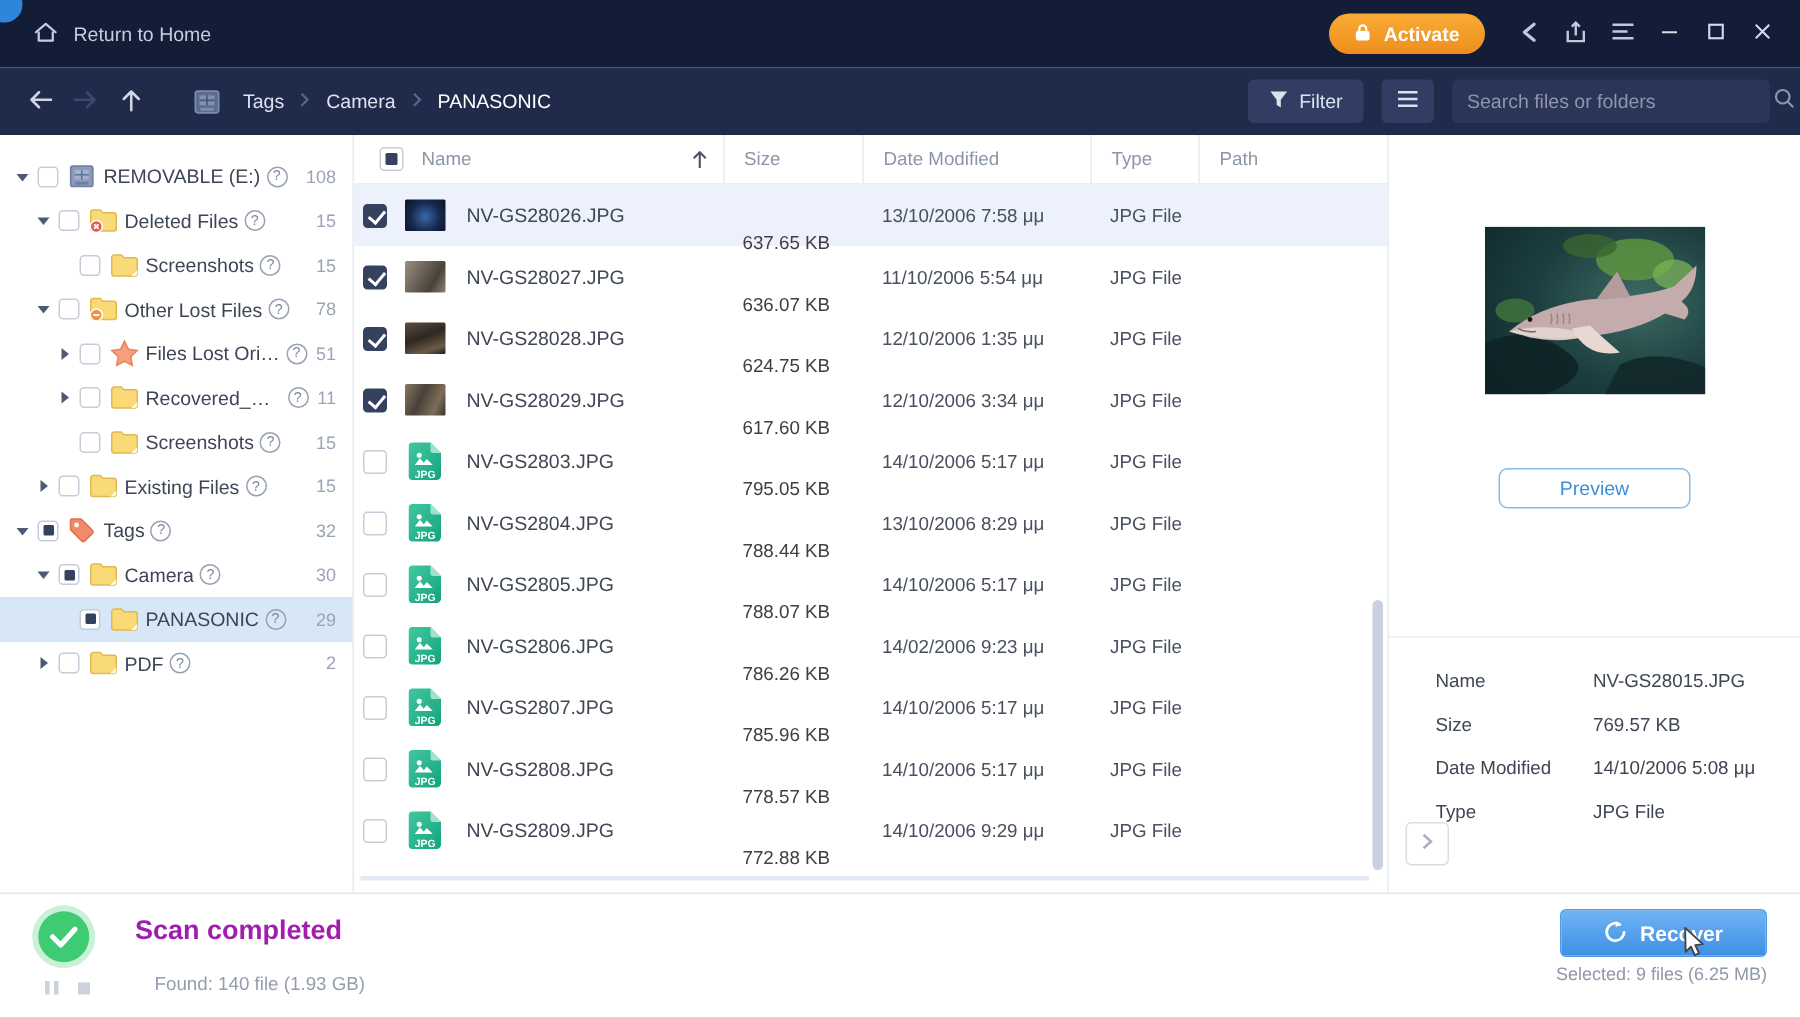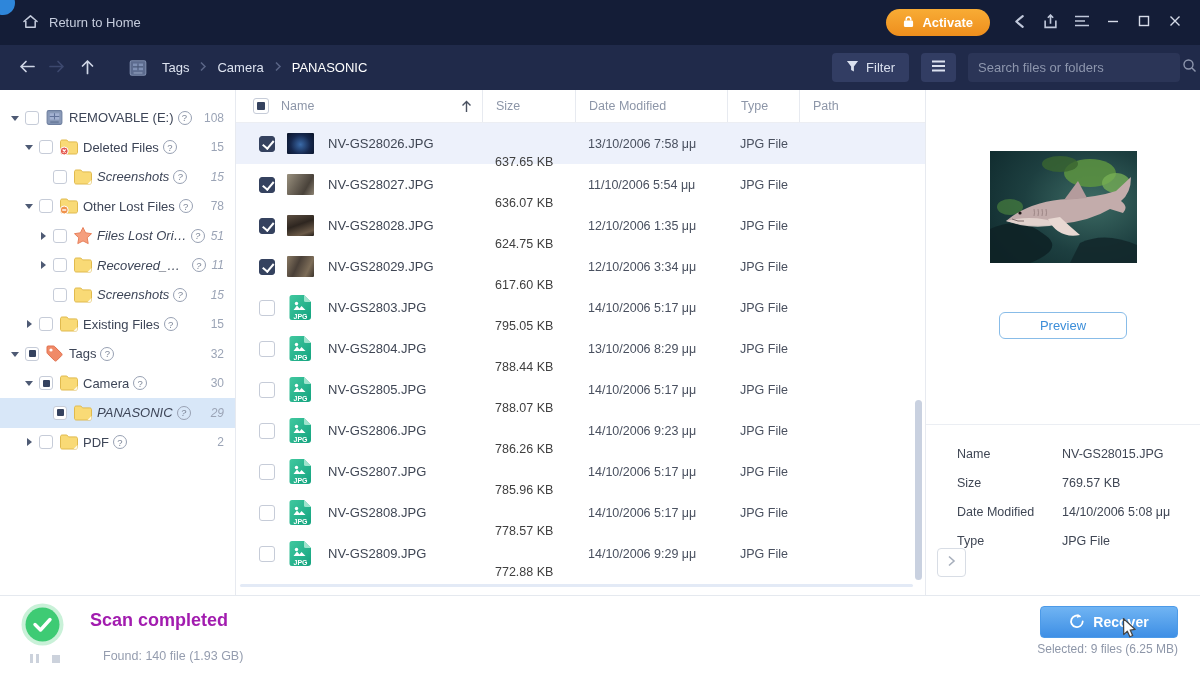--- a/index.html
+++ b/index.html
@@ -28,21 +28,21 @@
   .search-box { width:212px; height:29px; background:#2b3557; border-radius:4px; display:flex; align-items:center; padding:0 10px;gap:28px; }
   .search-box input { flex:1; background:transparent; border:none; outline:none; color:#dfe5f2; font-size:13px; font-family:inherit; }
   .search-box input::placeholder { color:#8d96ad; }
 
   
   .main { display:flex; height:505px; background:#fff; }
 
   
   .sidebar { width:236px; border-right:1px solid #e7eaf0; padding-top:13px; overflow:hidden; }
   .tree-item { height:29.5px; display:flex; align-items:center; padding-right:11px; font-size:13px; color:#3d4557; cursor:pointer; }
-  .tree-item.lv0 { padding-left:8px; } .tree-item.lv1 { padding-left:22px; } .tree-item.lv2 { padding-left:36px;font-style:italic; }
+  .tree-item.lv0 { padding-left:8px; } .tree-item.lv1 { padding-left:22px; } .tree-item.lv2 { padding-left:36px; }
   .tree-item.sel { background:#d8e7f8; }
   .exp { width:14px; height:14px; display:flex; align-items:center; justify-content:center; flex:0 0 14px; }
   .exp.down::after { content:""; border:4.5px solid transparent; border-top:5.5px solid #4e5a74; margin-top:5px; }
   .exp.right::after { content:""; border:4.5px solid transparent; border-left:5.5px solid #4e5a74; margin-left:5px; }
   .cb { width:16px; height:16px; border:1px solid #c6ccd8; border-radius:3px; background:#fff; position:relative; flex:0 0 16px; cursor:pointer; }
   .cb-sm { width:14px; height:14px; flex:0 0 14px; margin:0 5px 0 3px; }
   .cb.checked { background:#35425f; border-color:#35425f; }
   .cb.checked::after { content:""; position:absolute; left:4.5px; top:1.5px; width:4.5px; height:8.5px; border:solid #fff; border-width:0 2px 2px 0; transform:rotate(40deg); }
   .cb.partial::after { content:""; position:absolute; inset:3px; background:#35425f; border-radius:1px; }
   .cb-sm.partial::after { inset:2.5px; }
@@ -57,21 +57,21 @@
   .thead { height:33px; display:flex; align-items:center; border-bottom:1px solid #eceef3; color:#8d96a8; font-size:12.5px; }
   .hcell { height:100%; display:flex; align-items:center; }
   .h-name { width:246px; padding-left:17px; gap:12px; }
   .h-size { width:93px; padding-left:13px; border-left:1px solid #e7eaf0; }
   .h-date { width:152px; padding-left:13px; border-left:1px solid #e7eaf0; }
   .h-type { width:72px; padding-left:13px; border-left:1px solid #e7eaf0; }
   .h-path { flex:1; padding-left:13px; border-left:1px solid #e7eaf0; }
   .sort-arrow { margin-left:auto; margin-right:10px; display:flex; }
   .trow { height:41px; display:flex; align-items:center; font-size:13px; color:#3f4654; cursor:pointer; }
   .trow.sel { background:#edf1fb; }
-  .cell-name { width:246px; display:flex; align-items:center; padding-left:23px; }
+  .cell-name { width:246px; display:flex; align-items:center; padding-left:6px; }
   .thumb-slot { width:30px; display:flex; align-items:center; justify-content:center; margin-left:10px; }
   .photo { width:27px; height:21px; border-radius:1px; }
   .photo.p1 { background:radial-gradient(circle at 50% 55%, #3a6aa8 0%, #16284e 55%, #0a1326 100%); }
   .photo.p2 { background:linear-gradient(120deg,#9a917f 0%,#6b6357 40%,#49423a 70%,#8d8474 100%); }
   .photo.p3 { background:linear-gradient(160deg,#5d4f42 0%,#2e2620 45%,#6b5a48 80%,#241e19 100%); }
   .photo.p4 { background:linear-gradient(115deg,#8a7a64 0%,#4a4038 40%,#7d6d58 75%,#3c342c 100%); }
   .fname { margin-left:13px; }
   .cell-size { width:93px; padding-left:13px; font-size:12.5px; color:#404040;margin-top:36px; }
   .cell-date { width:152px; padding-left:13px; font-size:12.5px; color:#49505f; }
   .cell-type { width:72px; padding-left:13px; font-size:12.5px; color:#49505f; }
@@ -524,21 +524,21 @@
                   <path d="M3 1h12l7 7v15a3 3 0 0 1-3 3H3a2.5 2.5 0 0 1-2.5-2.5V3.5A2.5 2.5 0 0 1 3 1z" fill="url(#jpggrad)"></path>
                   <path d="M15 1l7 7h-5.5A1.5 1.5 0 0 1 15 6.5z" fill="#9fe3cd"></path>
                   <circle cx="7.5" cy="9.5" r="1.7" fill="#fff"></circle>
                   <path d="M4.5 16l3.5-4.5 2.5 3 2-2.5 4 4z" fill="#fff"></path>
                   <text x="11.5" y="24.5" text-anchor="middle" font-family="Liberation Sans, sans-serif" font-size="7" font-weight="700" fill="#fff">JPG</text>
                 </svg>
               </span>
       <span class="fname">NV-GS2806.JPG</span>
     </div>
     <div class="cell-size">786.26 KB</div>
-    <div class="cell-date">14/10/2006 9:23 μμ</div>
+    <div class="cell-date">14/02/2006 9:23 μμ</div>
     <div class="cell-type">JPG File</div>
     <div class="cell-path"></div>
   </div>
           <div class="trow">
     <div class="cell-name">
       <span class="cb"></span>
       <span class="thumb-slot">
                 <svg width="23" height="27" viewBox="0 0 23 27">
                   <path d="M3 1h12l7 7v15a3 3 0 0 1-3 3H3a2.5 2.5 0 0 1-2.5-2.5V3.5A2.5 2.5 0 0 1 3 1z" fill="url(#jpggrad)"></path>
                   <path d="M15 1l7 7h-5.5A1.5 1.5 0 0 1 15 6.5z" fill="#9fe3cd"></path>

